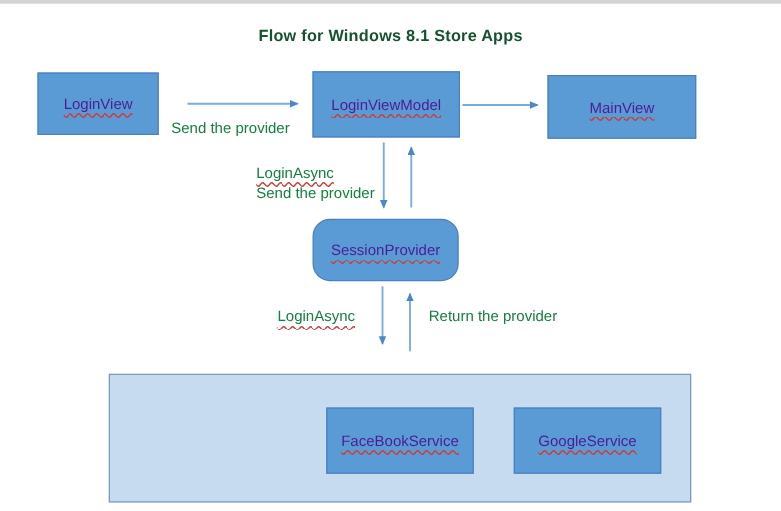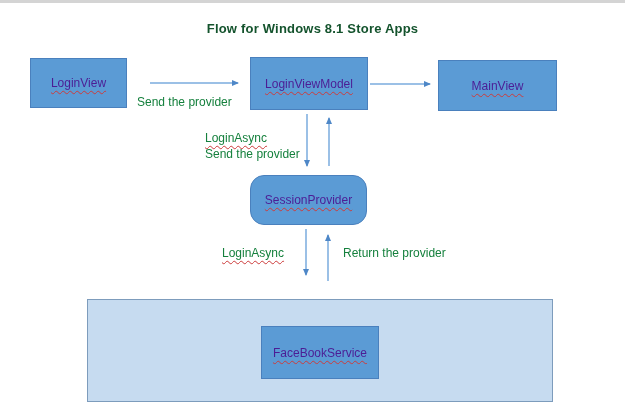--- a/index.html
+++ b/index.html
@@ -82,20 +82,23 @@
   </div>
 
   <div class="node" id="node-session-provider">
     <span class="squiggle">SessionProvider</span>
   </div>
 
   <div id="services-container">
     <div class="node" id="node-microsoft-service">
       <span class="squiggle">FaceBookService</span>
     </div>
+    <div class="node" id="node-google-service">
+      <span class="squiggle">GoogleService</span>
+    </div>
   </div>
 
   <div class="edge-label" id="lbl-send-1">Send the provider</div>
 
   <div class="edge-label squiggle" id="lbl-loginasync-1">LoginAsync</div>
 
   <div class="edge-label" id="lbl-send-2">Send the provider</div>
 
 
   <div class="edge-label squiggle" id="lbl-loginasync-2">LoginAsync</div>

